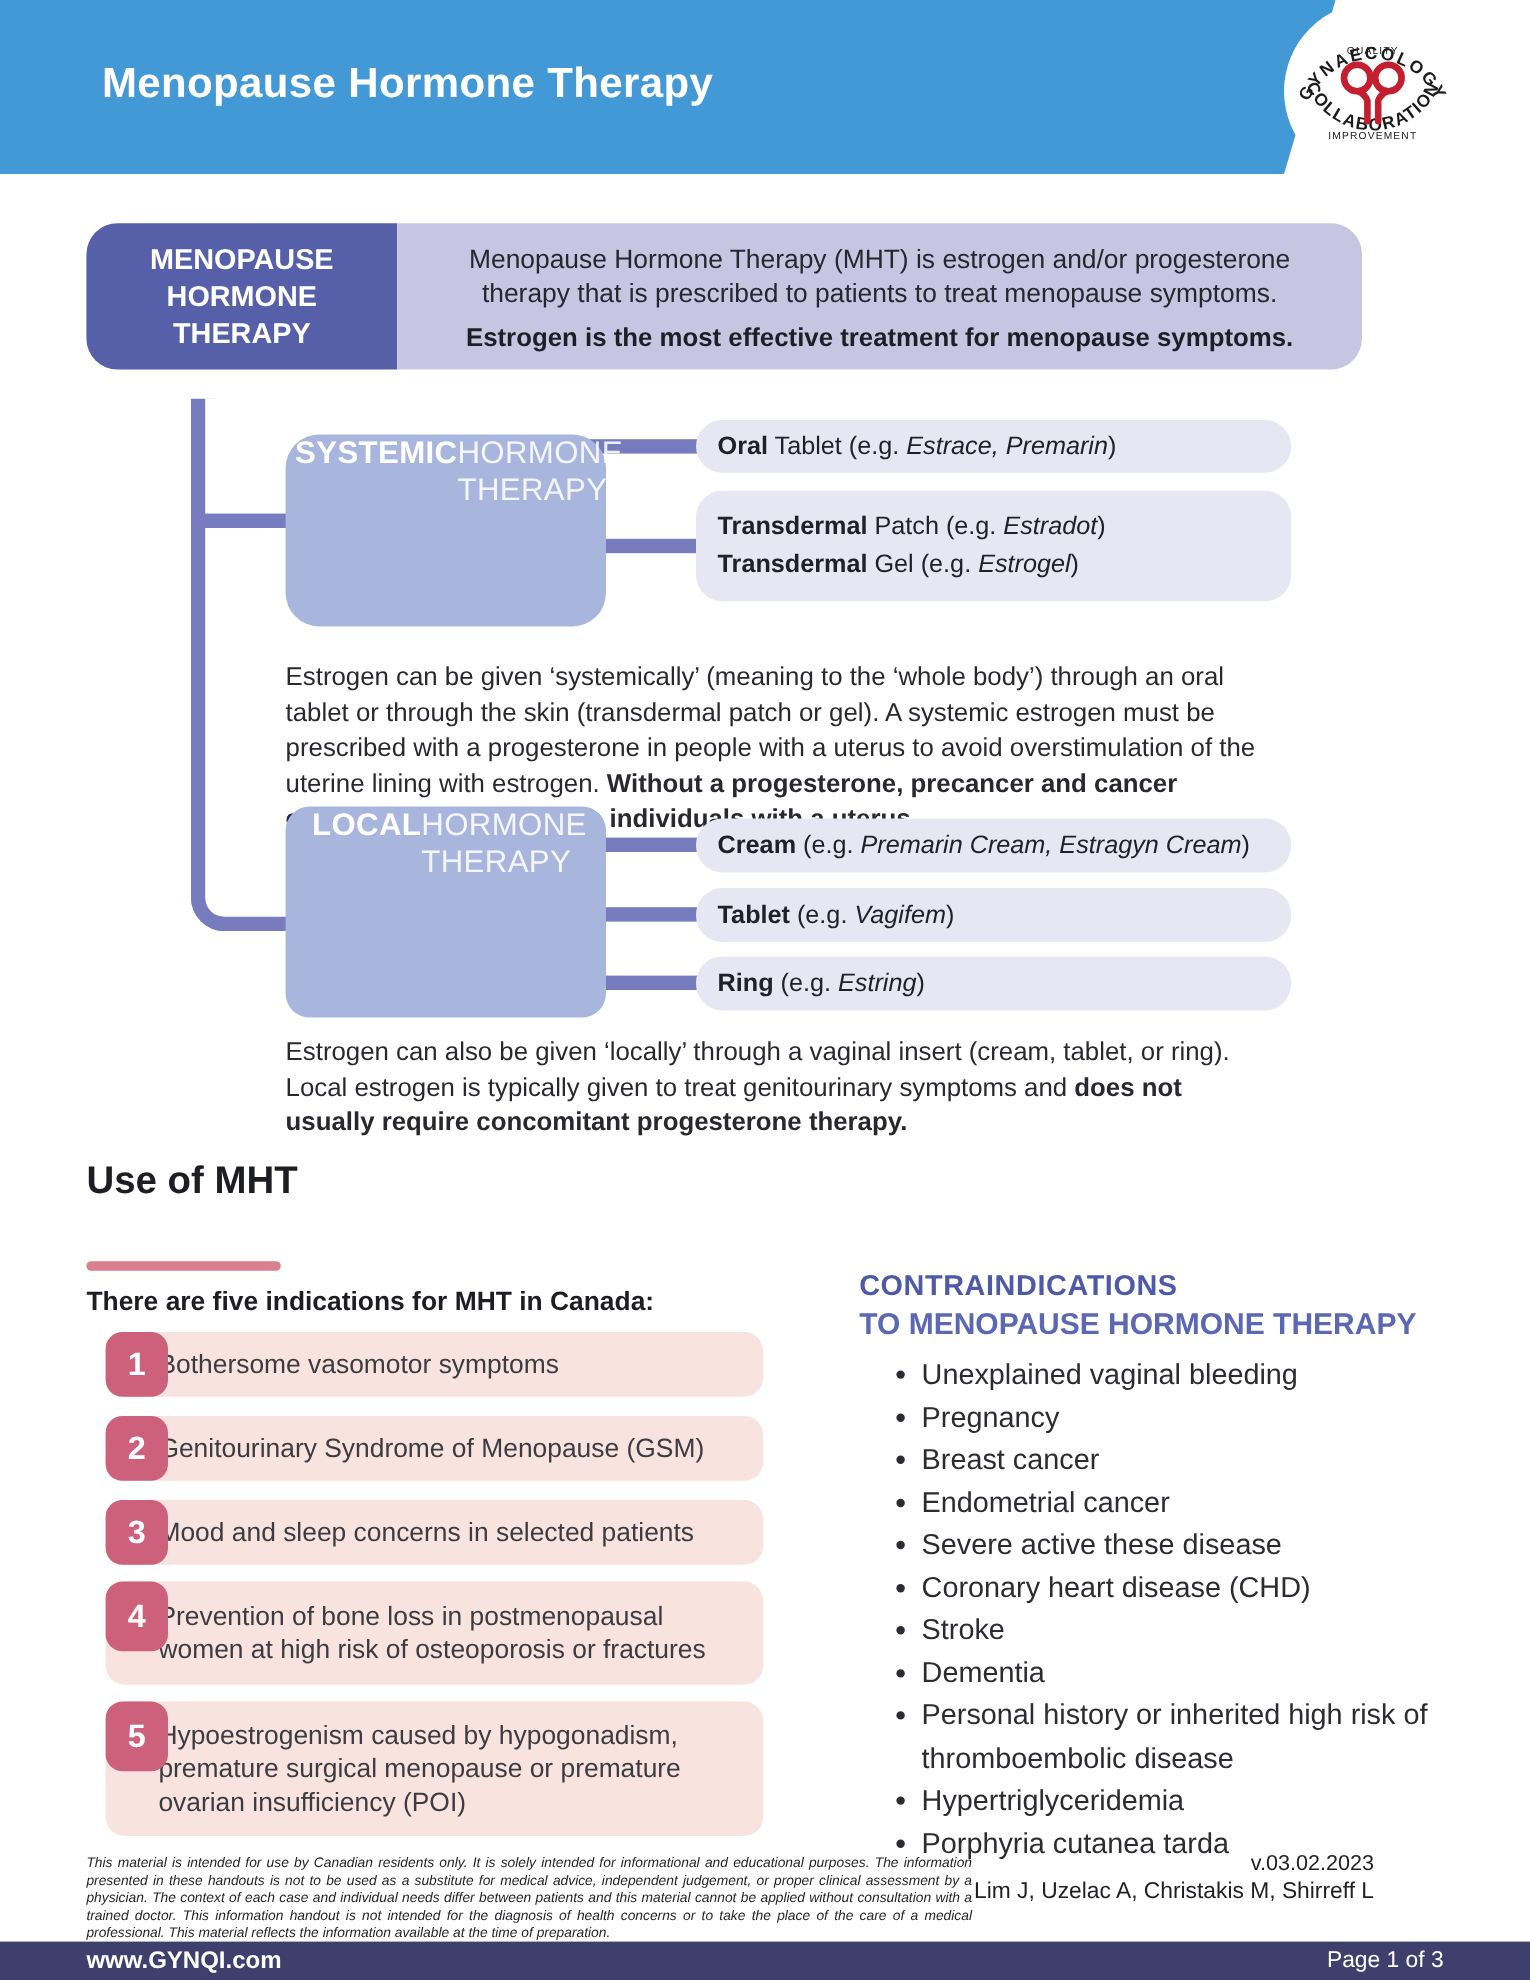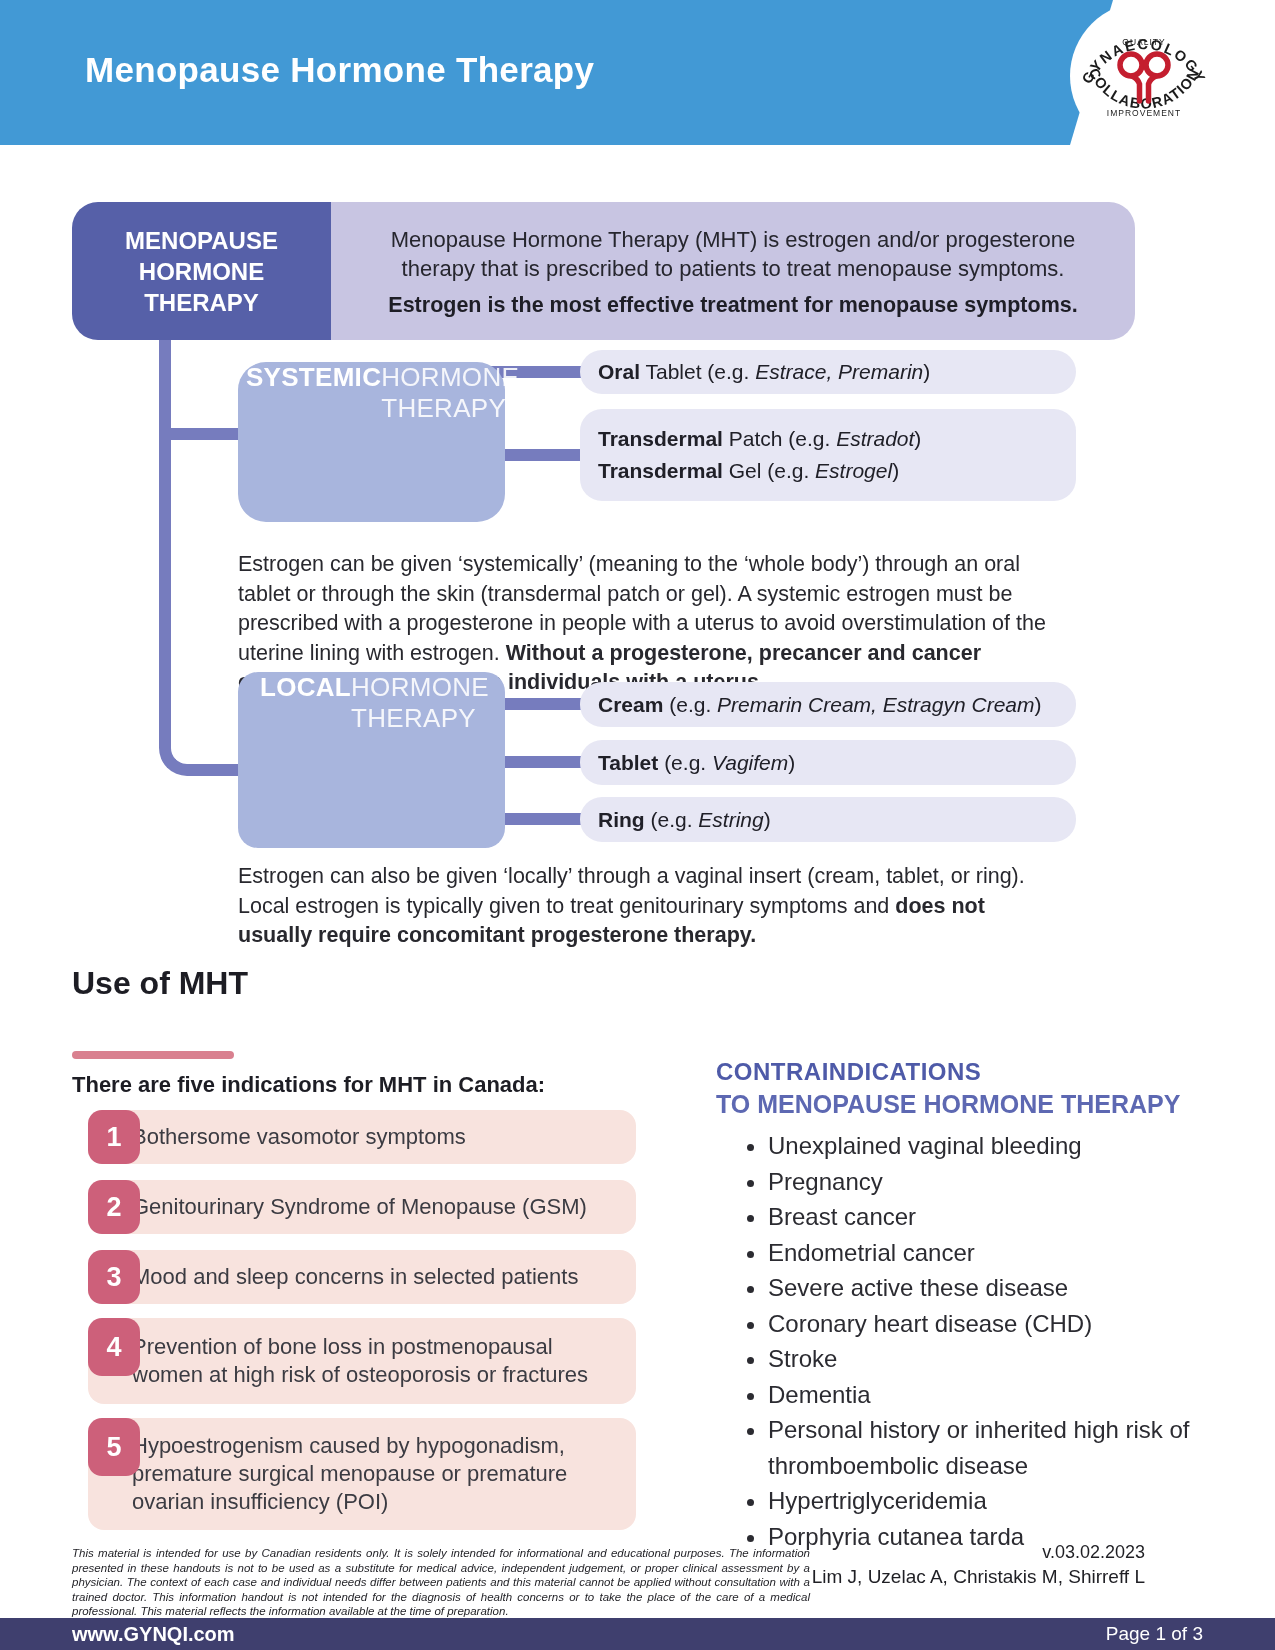--- a/index.html
+++ b/index.html
@@ -6,21 +6,21 @@
   #page{position:relative;width:1275px;height:1650px;background:#ffffff;overflow:hidden;
         font-family:"Liberation Sans", sans-serif;color:#2a2a31;}
 
   
   .header-banner{position:absolute;left:0;top:0;width:1275px;height:145px;background:#4299d5;
     clip-path:polygon(0 0,1113px 0,1070px 145px,0 145px);}
   .page-title{position:absolute;left:85px;top:50px;font-size:35px;font-weight:700;color:#ffffff;letter-spacing:.3px;}
   .org-logo{position:absolute;left:1068px;top:0px;width:152px;height:152px;}
 
   
-  .mht-box{position:absolute;left:72px;top:202px;width:1063px;height:138px;display:flex;z-index:2;}
+  .mht-box{position:absolute;left:72px;top:186px;width:1063px;height:122px;display:flex;z-index:2;}
   .mht-label-panel{width:259px;background:#5660a8;border-radius:26px 0 0 26px;display:flex;flex-direction:column;
     align-items:center;justify-content:center;color:#fff;font-weight:700;font-size:24px;line-height:31px;}
   .mht-desc-panel{flex:1;background:#c8c5e2;border-radius:0 26px 26px 0;display:flex;flex-direction:column;
     align-items:center;justify-content:center;padding:26px 34px;box-sizing:border-box;}
   .mht-desc{font-size:22px;line-height:29px;text-align:center;color:#26262e;max-width:750px;}
   .mht-emph{font-size:21.5px;font-weight:700;text-align:center;color:#1e1e26;margin-top:10px;}
 
   
   .trunk-elbow{position:absolute;left:159px;top:332px;width:95px;height:432px;z-index:1;
     border-left:12px solid #767cbe;border-bottom:12px solid #767cbe;border-bottom-left-radius:28px;}

